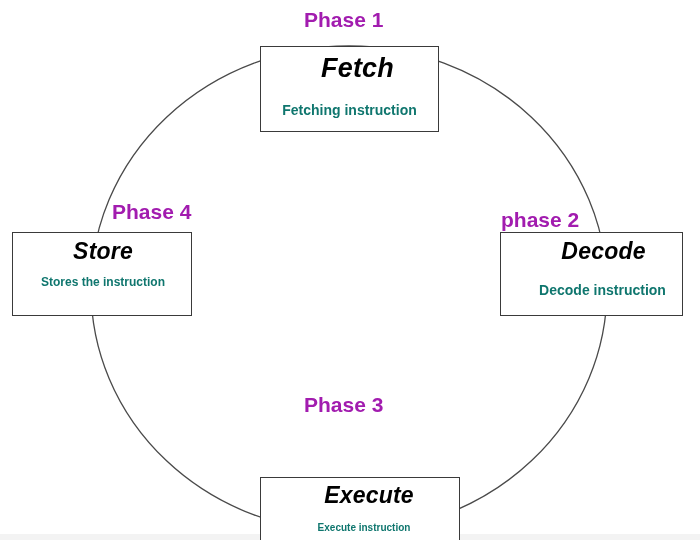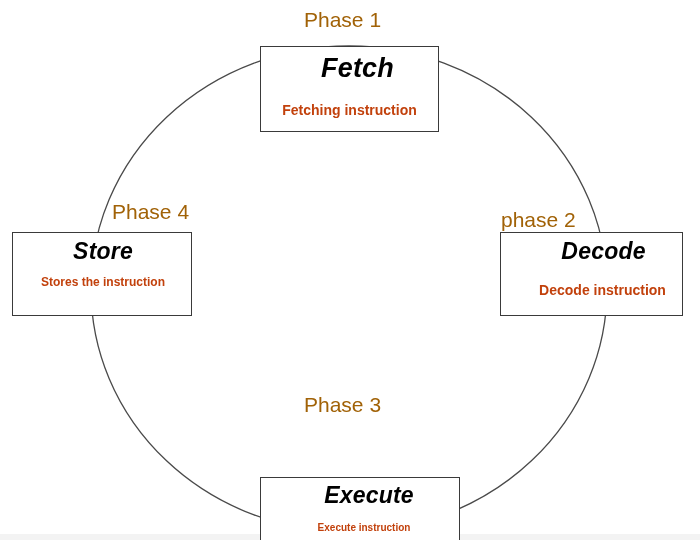--- a/index.html
+++ b/index.html
@@ -35,28 +35,28 @@
   }
   .phase-title {
     font-style: italic;
     font-weight: bold;
     color: #000000;
     letter-spacing: 0.2px;
     white-space: nowrap;
   }
   .phase-desc {
     font-weight: bold;
-    color: #c2410c;
+    color: #0f766e;
     white-space: nowrap;
     text-align: center;
   }
   .phase-label {
     position: absolute;
-    font-weight: normal;
-    color: #a16207;
+    font-weight: bold;
+    color: #a21caf;
     white-space: nowrap;
     z-index: 4;
   }
 
   
   #box-fetch {
     left: 260px; top: 46px; width: 179px; height: 86px;
   }
   #box-fetch .phase-title { font-size: 27px; margin-top: 6px; padding-left: 16px; }
   #box-fetch .phase-desc  { font-size: 14px; margin-top: 18px; }

